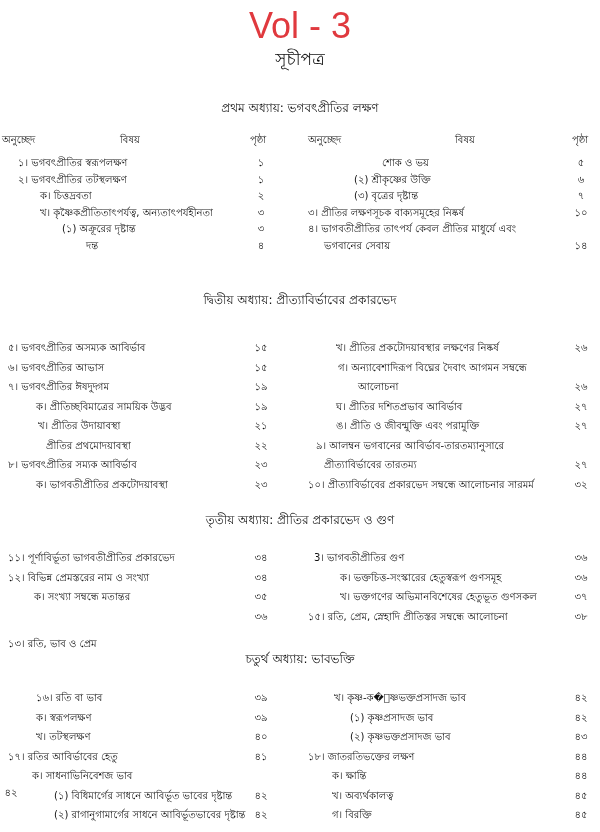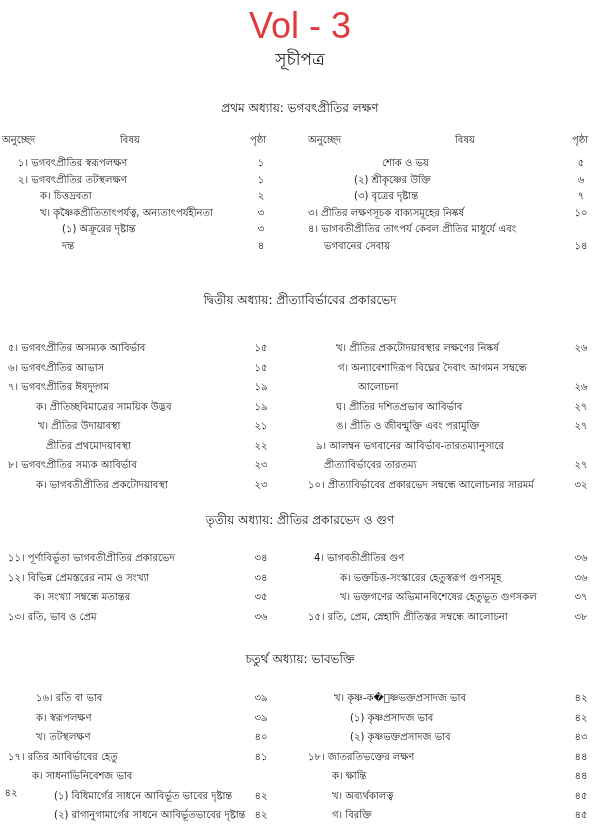--- a/index.html
+++ b/index.html
@@ -42,21 +42,21 @@
       </div>
       <div class="row" style="top: 49.5px;">
         <span class="t" style="padding-left: 40px;">খ। কৃষ্ণৈকপ্রীতিতাৎপর্যত্ব, অন্যতাৎপর্যহীনতা</span>
         <span class="p">৩</span>
       </div>
       <div class="row" style="top: 66px;">
         <span class="t" style="padding-left: 62px;">(১) অক্রূরের দৃষ্টান্ত</span>
         <span class="p">৩</span>
       </div>
       <div class="row" style="top: 82.5px;">
-        <span class="t" style="padding-left: 62px;">দন্ত</span>
+        <span class="t" style="padding-left: 86px;">দন্ত</span>
         <span class="p">৪</span>
       </div>
     </div>
     <div class="col" style="left: 300px; top: 155px; width: 292px;">
       <div class="row" style="top: 0px;">
         <span class="t" style="padding-left: 82px;">শোক ও ভয়</span>
         <span class="p">৫</span>
       </div>
       <div class="row" style="top: 16.5px;">
         <span class="t" style="padding-left: 54px;">(২) শ্রীকৃষ্ণের উক্তি</span>
@@ -156,27 +156,27 @@
       </div>
       <div class="row" style="top: 19.5px;">
         <span class="t" style="padding-left: 8px;">১২। বিভিন্ন প্রেমস্তরের নাম ও সংখ্যা</span>
         <span class="p">৩৪</span>
       </div>
       <div class="row" style="top: 39px;">
         <span class="t" style="padding-left: 34px;">ক। সংখ্যা সম্বন্ধে মতান্তর</span>
         <span class="p">৩৫</span>
       </div>
       <div class="row" style="top: 58.5px;">
-        <span class="t" style="padding-left: 8px;">১৩। রতি, ভাব ও প্রেম</span>
+        <span class="t" style="padding-left: 8px; margin-top: 27px;">১৩। রতি, ভাব ও প্রেম</span>
         <span class="p">৩৬</span>
       </div>
     </div>
     <div class="col" style="left: 300px; top: 550px; width: 292px;">
       <div class="row" style="top: 0px;">
-        <span class="t" style="padding-left: 14px;">4। ভাগবতীপ্রীতির গুণ</span>
+        <span class="t" style="padding-left: 14px;">3। ভাগবতীপ্রীতির গুণ</span>
         <span class="p">৩৬</span>
       </div>
       <div class="row" style="top: 19.5px;">
         <span class="t" style="padding-left: 40px;">ক। ভক্তচিত্ত-সংস্কারের হেতুস্বরূপ গুণসমূহ</span>
         <span class="p">৩৬</span>
       </div>
       <div class="row" style="top: 39px;">
         <span class="t" style="padding-left: 40px;">খ। ভক্তগণের অভিমানবিশেষের হেতুভূত গুণসকল</span>
         <span class="p">৩৭</span>
       </div>

